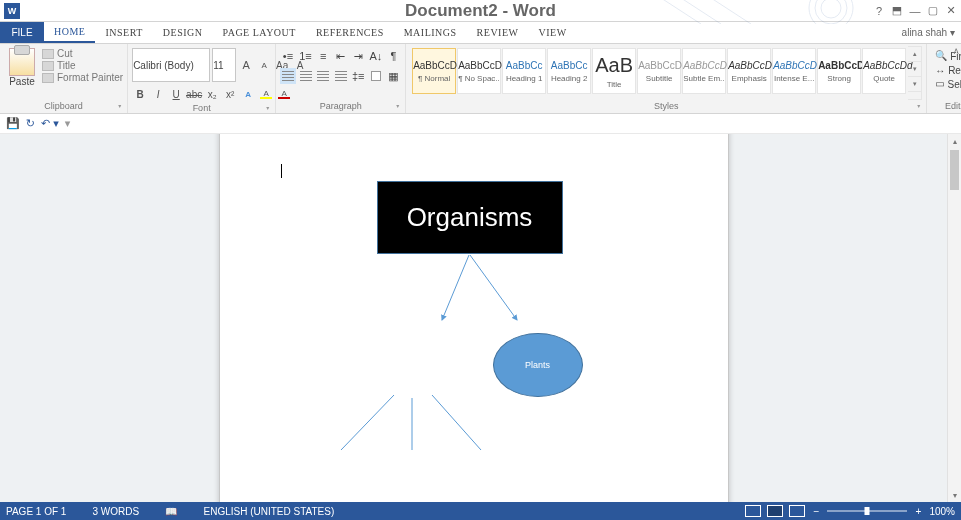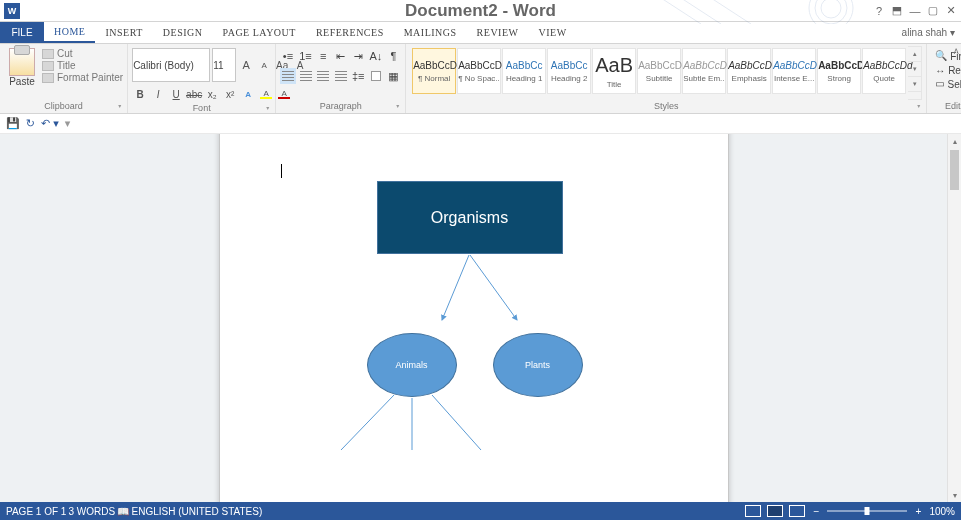--- a/index.html
+++ b/index.html
@@ -86,34 +86,34 @@
 .collapse { position:absolute; right:2px; top:2px; font-size:10px; color:#777; cursor:pointer; }
 
 
 .qat { height:20px; background:#fff; display:flex; align-items:center; padding-left:6px; gap:6px; border-bottom:1px solid #e9e9e9;}
 .qat span { font-size:11px; color:#2b579a; cursor:pointer; }
 
 
 .canvas-wrap { position:absolute; top:134px; bottom:18px; left:0; right:14px; background:#eef1f3; overflow:hidden; display:flex; justify-content:center; }
 .page { width:510px; height:680px; background:#fff; border:1px solid #c7c7c7; box-shadow:0 2px 6px rgba(0,0,0,.2); margin-top:-34px; position:relative; }
 .cursor { position:absolute; left:61px; top:63px; width:1px; height:14px; background:#000; }
-.shape-rect { position:absolute; left:157px; top:80px; width:186px; height:73px; background:#0c4a6e; border:1px solid #41719c; color:#fff; display:flex; align-items:center; justify-content:center; font-size:16px; }
+.shape-rect { position:absolute; left:157px; top:80px; width:186px; height:73px; background:#000000; border:1px solid #41719c; color:#fff; display:flex; align-items:center; justify-content:center; font-size:26px; }
 .shape-oval { position:absolute; width:90px; height:64px; background:#5b9bd5; border:1px solid #41719c; border-radius:50%; color:#fff; display:flex; align-items:center; justify-content:center; font-size:9px; }
 .oval1 { left:147px; top:232px; }
 .oval2 { left:273px; top:232px; }
 svg.conn { position:absolute; left:0; top:0; }
 
 .vscroll { position:absolute; right:0; top:134px; bottom:18px; width:14px; background:#f3f3f3; border-left:1px solid #e1e1e1; }
 .vscroll .up,.vscroll .down{ position:absolute; left:0; width:14px; height:14px; display:flex;align-items:center;justify-content:center;font-size:8px;color:#777; }
 .vscroll .up{top:0;} .vscroll .down{bottom:0;}
 .vscroll .thumb{ position:absolute; left:2px; top:16px; width:9px; height:40px; background:#c7c7c7; }
 
 
 .status { position:absolute; bottom:0; left:0; right:0; height:18px; background:#2b579a; color:#fff; font-size:10px; display:flex; align-items:center; padding:0 6px; }
-.status .l { display:flex; gap:2px; }
+.status .l { display:flex; gap:26px; }
 .status .r { margin-left:auto; display:flex; align-items:center; gap:6px; }
 .view-btn { width:16px; height:12px; border:1px solid #fff; display:inline-block; }
 .zoom-track { width:80px; height:2px; background:#8aa3c9; position:relative; }
 .zoom-track .thumb { position:absolute; left:50%; top:-3px; width:5px; height:8px; background:#fff; transform:translateX(-50%);}
 .pm { width:10px; text-align:center; }
 </style>
 </head>
 <body>
 
 <div class="titlebar">
@@ -331,21 +331,20 @@
           <marker id="arr" markerWidth="6" markerHeight="6" refX="5" refY="3" orient="auto">
             <path d="M0,0 L6,3 L0,6 Z" fill="#5b9bd5"></path>
           </marker>
         </defs>
       <line x1="249" y1="154" x2="222" y2="219" stroke="#5b9bd5" stroke-width="1" marker-end="url(#arr)"></line>
       <line x1="250" y1="154" x2="297" y2="219" stroke="#5b9bd5" stroke-width="1" marker-end="url(#arr)"></line>
       <line x1="174" y1="294" x2="121" y2="349" stroke="#5b9bd5" stroke-width="1"></line>
       <line x1="192" y1="297" x2="192" y2="349" stroke="#5b9bd5" stroke-width="1"></line>
       <line x1="212" y1="294" x2="261" y2="349" stroke="#5b9bd5" stroke-width="1"></line>
     </svg>
-    <div class="shape-oval oval1">Animals</div>
     <div class="shape-oval oval2">Plants</div>
   </div>
 </div>
 
 <div class="vscroll">
   <div class="up">▴</div>
   <div class="thumb"></div>
   <div class="down">▾</div>
 </div>
 

